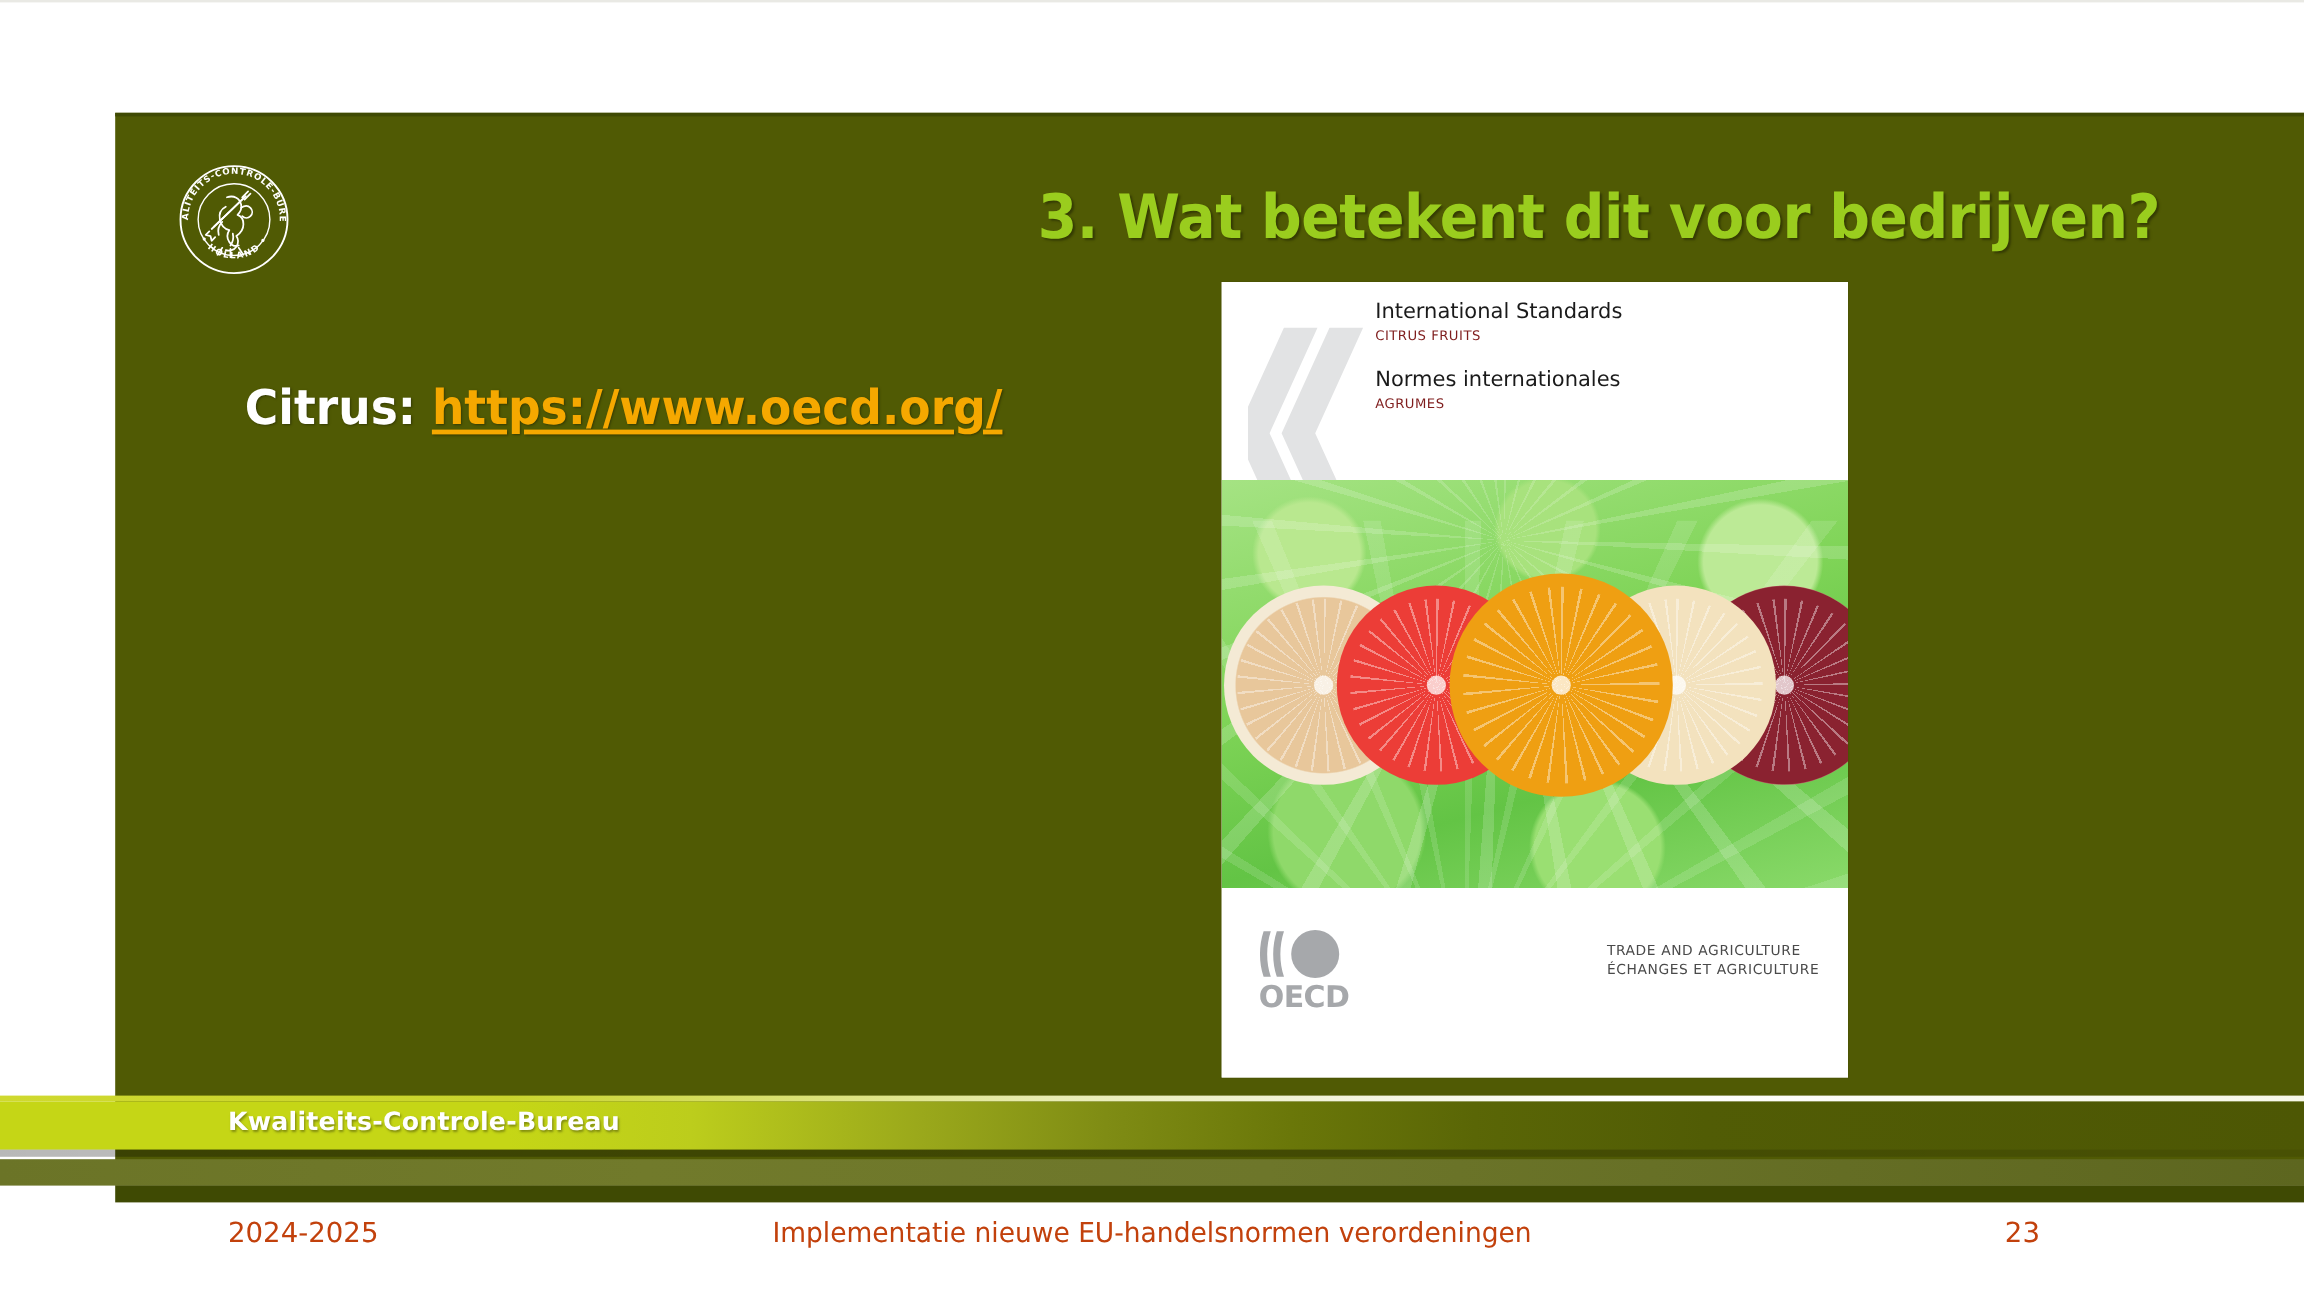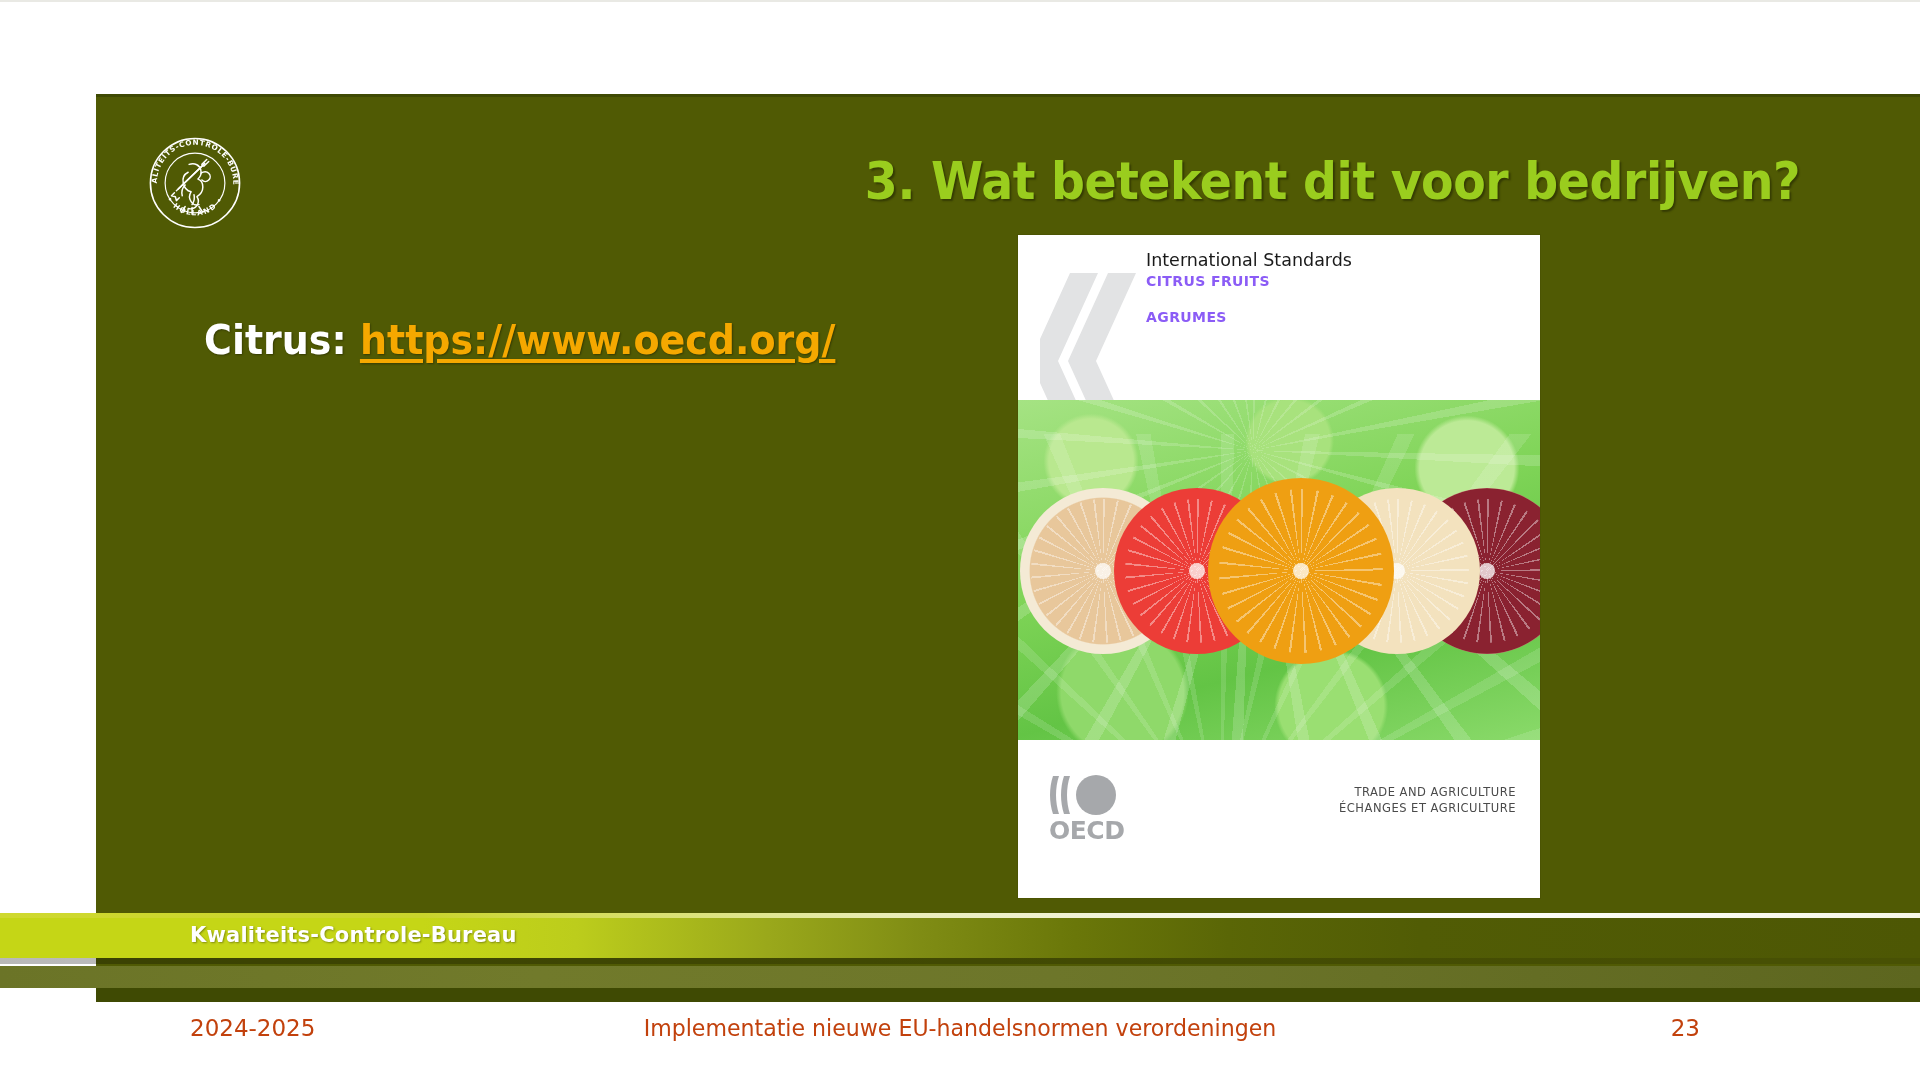--- a/index.html
+++ b/index.html
@@ -128,25 +128,24 @@
     right: 16px;
   }
   .cover-titles .t-main {
     font-family: "DejaVu Sans", sans-serif;
     font-size: 17.5px;
     line-height: 22px;
     color: #1a1a1a;
   }
   .cover-titles .t-sub {
     font-family: "DejaVu Sans", sans-serif;
-    font-size: 14px;
+    font-size: 11px;
     letter-spacing: 0.4px;
-    color: #8b5cf6;
+    color: #7f1d1d;
     margin-top: 2px;
-    font-weight: bold;
   }
   .cover-titles .t-block-2 { margin-top: 20px; }
 
   
   .cover-photo {
     position: relative;
     height: 340px;
     background:
       radial-gradient(circle at 14% 18%, #b9e88f 0 8%, transparent 9%),
       radial-gradient(circle at 52% 12%, #a8e27d 0 10%, transparent 11%),
@@ -218,21 +217,20 @@
     position: absolute;
     left: 29px;
     top: 34px;
     width: 96px;
     height: 70px;
   }
   .cover-foot-text {
     position: absolute;
     right: 24px;
     top: 44px;
-    text-align: right;
     font-family: "DejaVu Sans", sans-serif;
     font-size: 11.5px;
     line-height: 16px;
     letter-spacing: 0.5px;
     color: #4a4a4a;
   }
 
   
   .band-hairline {
     position: absolute;
@@ -347,20 +345,21 @@
       <div class="cover-chevrons">
         <svg viewBox="0 0 96 180" width="96" height="180" aria-hidden="true">
           <polygon points="30,0 58,0 18,88 58,176 30,176 -10,88" fill="#e2e3e4"></polygon>
           <polygon points="68,0 96,0 56,88 96,176 68,176 28,88" fill="#e2e3e4"></polygon>
         </svg>
       </div>
       <div class="cover-titles">
         <div class="t-main">International Standards</div>
         <div class="t-sub">CITRUS FRUITS</div>
         <div class="t-block-2">
+          <div class="t-main">Normes internationales</div>
           <div class="t-sub">AGRUMES</div>
         </div>
       </div>
     </div>
 
     <div class="cover-photo">
       <div class="slice slice-1">
           <div class="flesh"></div>
           <div class="core"></div>
         </div>

